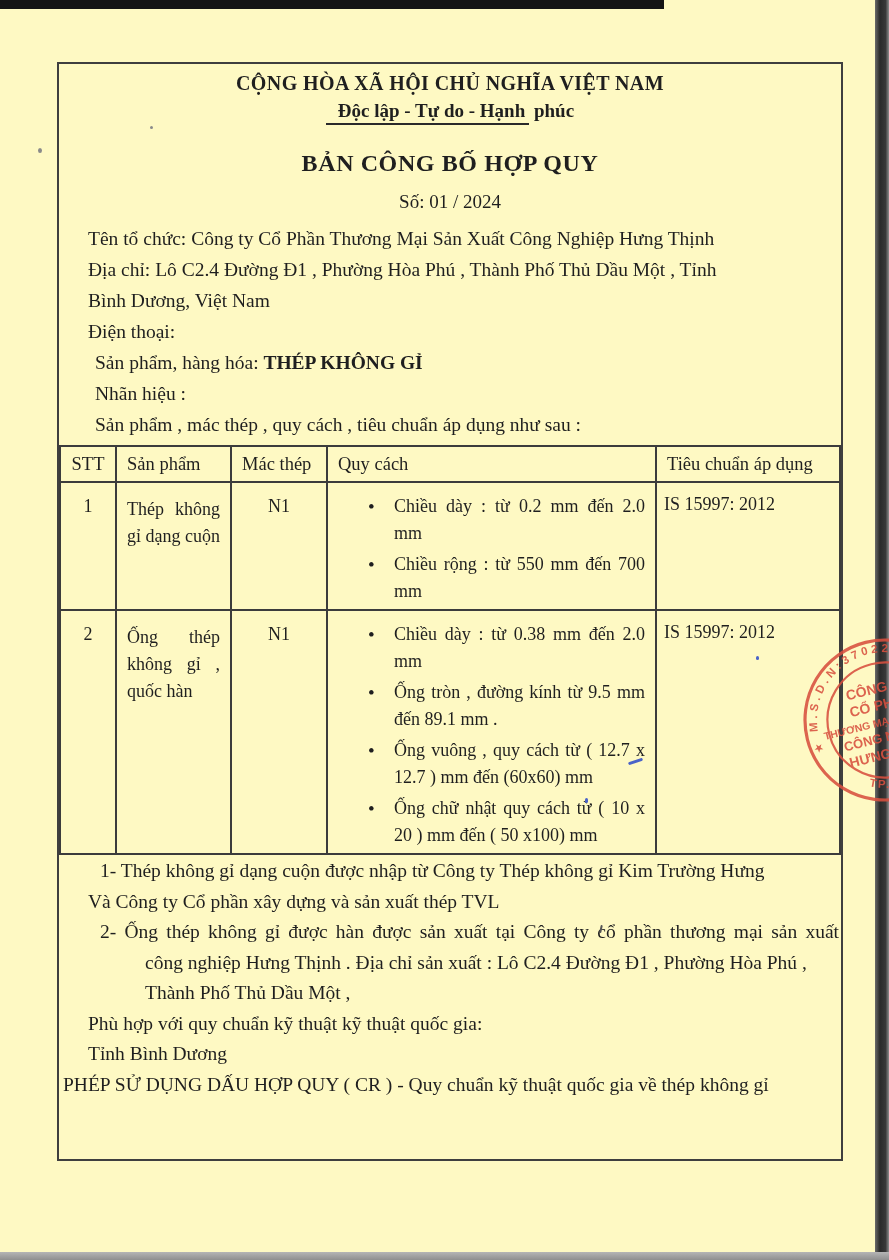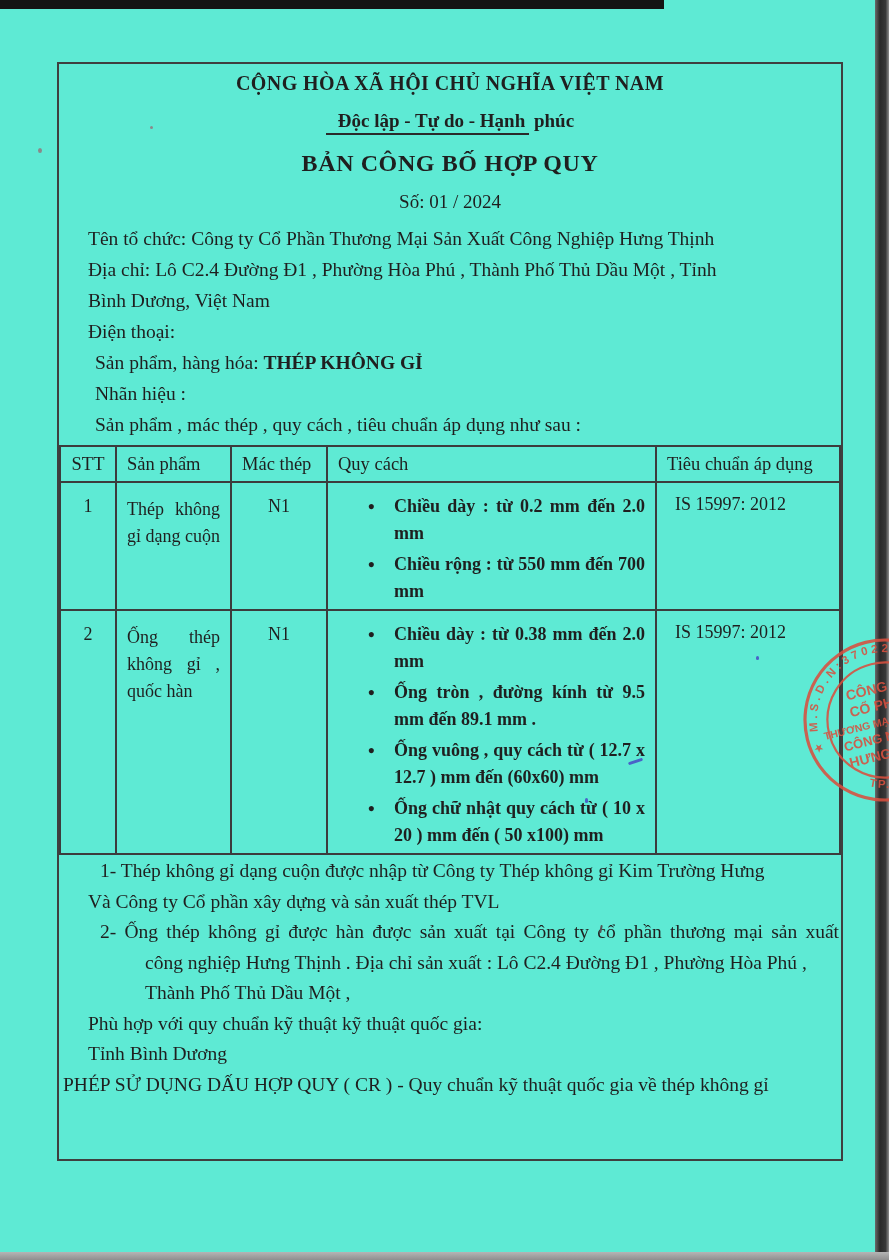--- a/index.html
+++ b/index.html
@@ -1,38 +1,38 @@
 <!DOCTYPE html>
 <html><head>
 <meta charset="utf-8">
 <style>
   html,body { margin:0; padding:0; background:#e8e8e8; }
   .page {
     position:relative; width:889px; height:1260px; margin:0 auto;
-    background:#5eead4; overflow:hidden;
+    background:#fef9c3; overflow:hidden;
     font-family:"Liberation Serif","DejaVu Serif",serif; color:#1f1f1f;
   }
   
   .bar-top   { position:absolute; left:0; top:0; width:664px; height:9px; background:#141414; }
   .band-right{ position:absolute; left:875px; top:0; width:14px; height:1256px;
                background:linear-gradient(90deg,#6a6a6a 0%,#2a2a2a 35%,#383838 75%,#8c8c8c 100%); }
   .bar-bottom{ position:absolute; left:0; top:1252px; width:889px; height:8px;
                background:linear-gradient(180deg,#b5b5b5,#8f8f8f); }
   .speck { position:absolute; background:#8a8a8a; border-radius:50%; }
   .ink-blue { position:absolute; background:#4a63c8; border-radius:2px; }
   .ink-dark { position:absolute; background:#555; border-radius:2px; }
 
   
   .frame { position:absolute; box-sizing:border-box; left:57px; top:62px; width:786px; height:1099px;
            border:2px solid #3f3f3f; }
 
   
   .hdr { position:absolute; left:57px; width:786px; text-align:center; }
   .h-national { top:72px;  font-size:20px; font-weight:bold; letter-spacing:.4px; }
-  .h-motto    { top:110px; font-size:19px; font-weight:bold; }
+  .h-motto    { top:100px; font-size:19px; font-weight:bold; }
   .h-motto .uline { border-bottom:2px solid #2a2a2a; padding:0 4px 2px 12px; }
   .h-title    { top:150px; font-size:24px; font-weight:bold; letter-spacing:.6px; }
   .h-number   { top:191px; font-size:19px; }
 
   
   .info { position:absolute; left:57px; top:223px; width:786px; font-size:19.5px; line-height:31px; }
   .ml31 { margin-left:31px; } .ml38 { margin-left:38px; } .ml43 { margin-left:43px; }
   .ml70 { margin-left:88px; } .ml6  { margin-left:6px; }
 
   
@@ -41,26 +41,26 @@
   col.c1{width:56px} col.c2{width:115px} col.c3{width:96px} col.c4{width:329px} col.c5{width:184px}
   th,td { border:2px solid #3c3c3c; font-weight:normal; }
   thead th { height:34px; text-align:left; padding:0 0 0 10px; font-size:18.5px; }
   thead th.ctr { text-align:center; padding:0; }
   tr.r1 { height:100px; } tr.r2 { height:228px; }
   td { vertical-align:top; }
   td.stt   { text-align:center; padding-top:13px; }
   td.prod  { padding:13px 10px 0 10px; line-height:27px; }
   td.prod .spread { text-align:justify; text-align-last:justify; }
   td.grade { text-align:center; padding-top:13px; }
-  td.specs { padding:10px 10px 0 0;font-weight:bold; }
+  td.specs { padding:10px 10px 0 0; }
   ul.spec-list { margin:0; padding:0 0 0 66px; }
   ul.spec-list li { list-style:none; position:relative; text-align:justify; line-height:27px;
                     margin:0 0 4px 0; }
   ul.spec-list li::before { content:"•"; position:absolute; left:-26px; top:0; font-size:19px; }
-  td.std { padding:11px 6px 0 18px; }
+  td.std { padding:11px 6px 0 7px; }
 
   
   .notes { position:absolute; left:57px; top:856px; width:786px; font-size:19.5px; line-height:30.5px; }
   .jl { text-align:justify; text-align-last:justify; margin-right:4px; }
 
   
   .stamp { position:absolute; left:775px; top:610px; width:220px; height:220px;
            transform:rotate(-14deg); opacity:.88; }
   .stamp circle { fill:none; stroke:#d8503f; }
   .stamp text { fill:#d8503f; font-family:"Liberation Sans","DejaVu Sans",sans-serif; font-weight:bold; }

